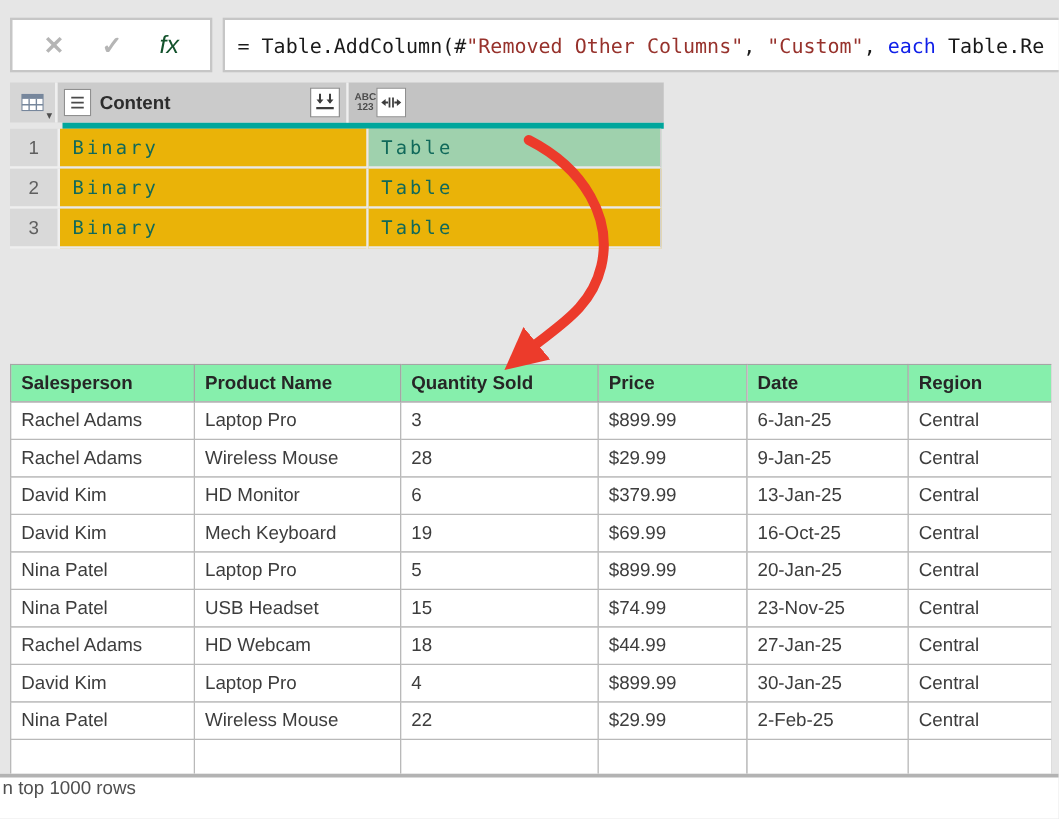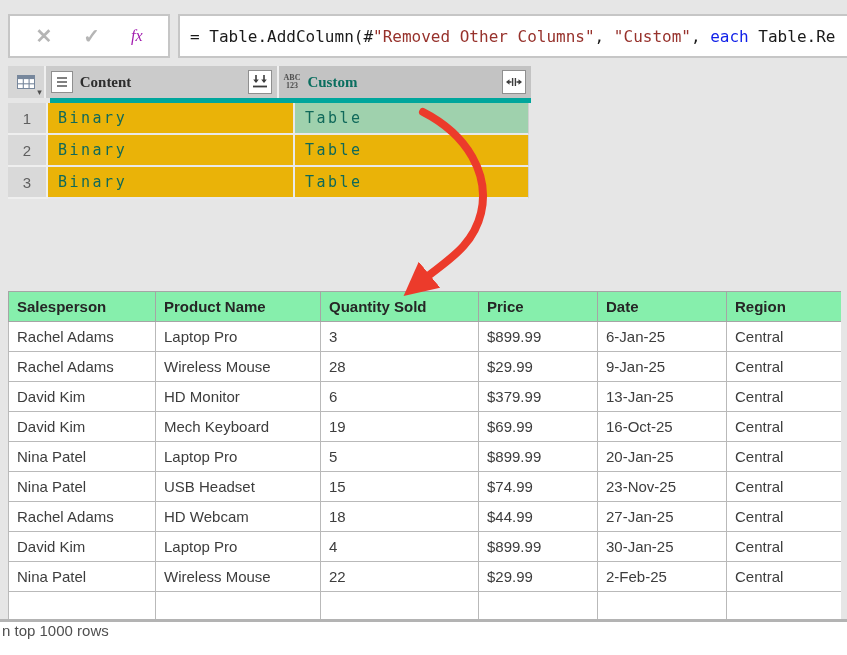--- a/index.html
+++ b/index.html
@@ -15,21 +15,21 @@
   html,body{width:847px;height:655px;overflow:hidden;}
   body{font-family:"Liberation Sans",sans-serif;background:#e6e6e6;position:relative;}
 
   
   .fbar-left{
     position:absolute;left:8px;top:14px;width:162px;height:44px;
     background:#fff;border:2px solid #c6c6c6;
     display:flex;align-items:center;justify-content:space-around;padding:0 10px;
   }
   .fb-x,.fb-check{font-size:20px;color:#b5b5b5;font-weight:bold;cursor:default;}
-  .fb-fx{font-family:Liberation Serif, serif;font-style:italic;font-size:16px;color:#a21caf;}
+  .fb-fx{font-family:Liberation Sans, sans-serif;font-style:italic;font-size:20px;color:#14532d;}
   .fbar-input{
     position:absolute;left:178px;top:14px;width:680px;height:44px;
     background:#fff;border:2px solid #c6c6c6;
     display:flex;align-items:center;overflow:hidden;
   }
   .formula-text{
     font-family:"DejaVu Sans Mono",monospace;font-size:16px;white-space:pre;
     padding-left:10px;color:var(--syn-code);
   }
   .seg-code{color:var(--syn-code);}
@@ -40,21 +40,20 @@
   .pq{position:absolute;left:8px;top:66px;width:523px;}
   .pq-header{display:flex;height:32px;}
   .pq-corner{
     width:40px;height:32px;background:#d6d6d6;border-right:2px solid #efefef;
     display:flex;align-items:center;justify-content:center;position:relative;
   }
   .pq-corner .caret{position:absolute;right:2px;bottom:1px;font-size:9px;color:#4d4d4d;}
   .pq-col-header{
     display:flex;align-items:center;height:32px;padding:0 5px;
     border-right:2px solid #efefef;
-    font-family:Liberation Serif, serif;
   }
   .pq-col-header.content{width:247px;background:#cbcbcb;}
   .pq-col-header.custom{width:268px;background:#c3c3c3;border-right:none;}
   .pq-col-label{font-weight:bold;font-size:15px;color:#2d2d2d;margin-left:7px;flex:1;}
   .pq-col-header.custom .pq-col-label{color:#0A6E5F;}
   .type-box{
     width:22px;height:22px;background:#fff;border:1px solid #8f8f8f;
     display:flex;align-items:center;justify-content:center;flex:none;
   }
   .abc123{display:flex;flex-direction:column;align-items:center;line-height:8px;
@@ -150,21 +149,20 @@
           <line x1="3" y1="14.5" x2="17" y2="14.5" stroke="#3c3c3c" stroke-width="1.8"></line>
         </svg>
       </span>
     </div>
 
     <div class="pq-col-header custom">
       <span class="abc123">
         <span>ABC</span>
         <span>123</span>
       </span>
-      <span class="pq-col-label">Custom</span>
       <span class="action-box">
         <svg width="20" height="20" viewBox="0 0 20 20">
           <line x1="8.6" y1="6" x2="8.6" y2="14" stroke="#3c3c3c" stroke-width="1.4"></line>
           <line x1="11.4" y1="6" x2="11.4" y2="14" stroke="#3c3c3c" stroke-width="1.4"></line>
           <line x1="7.5" y1="10" x2="3.5" y2="10" stroke="#3c3c3c" stroke-width="1.5"></line>
           <path d="M5.5 7.2 L2 10 L5.5 12.8 Z" fill="#3c3c3c"></path>
           <line x1="12.5" y1="10" x2="16.5" y2="10" stroke="#3c3c3c" stroke-width="1.5"></line>
           <path d="M14.5 7.2 L18 10 L14.5 12.8 Z" fill="#3c3c3c"></path>
         </svg>
       </span>

